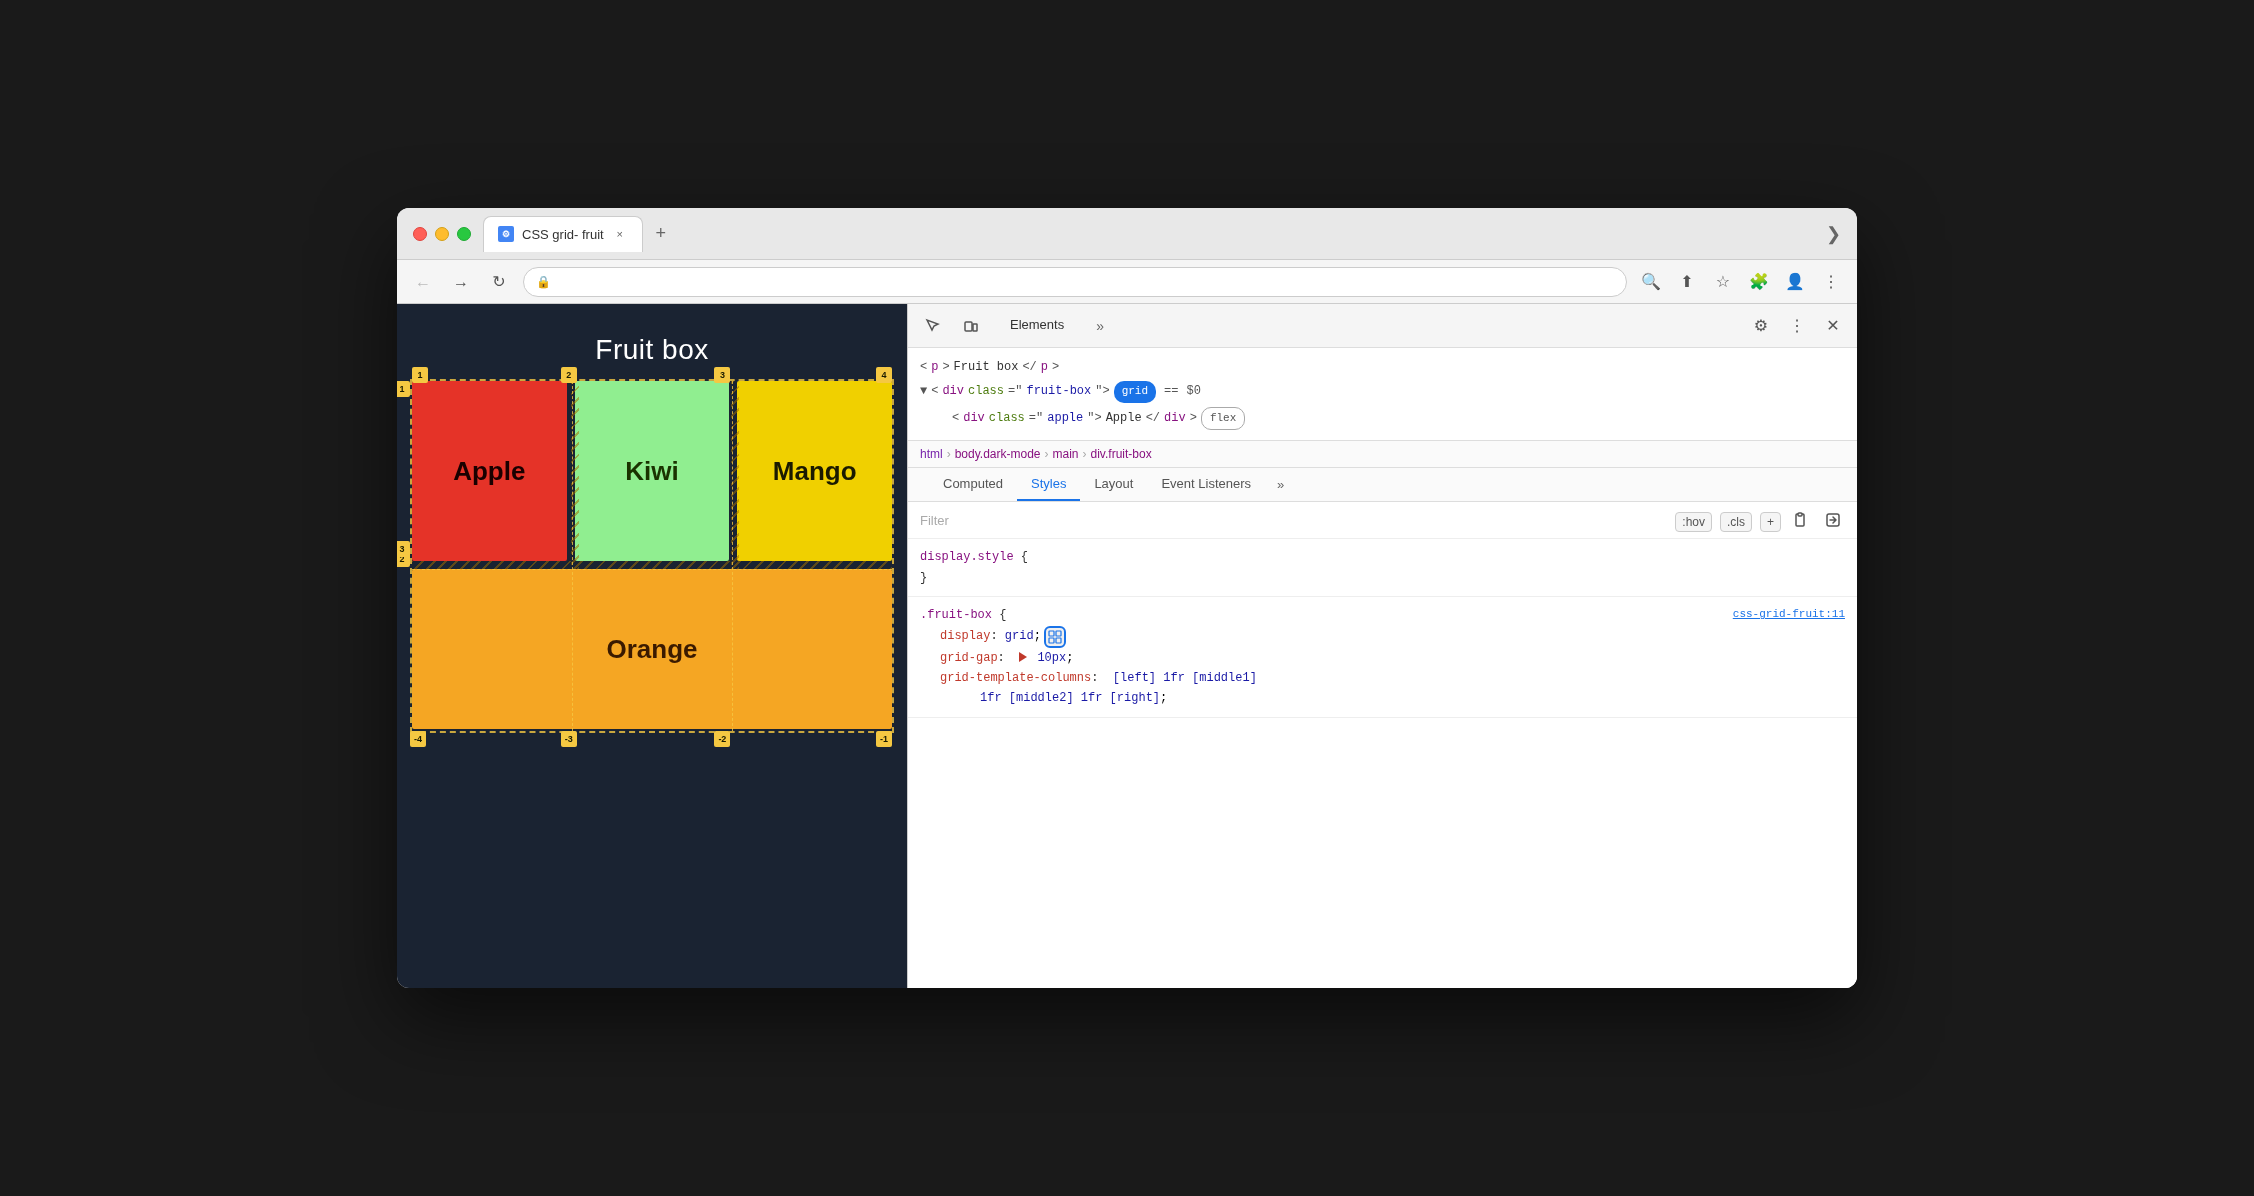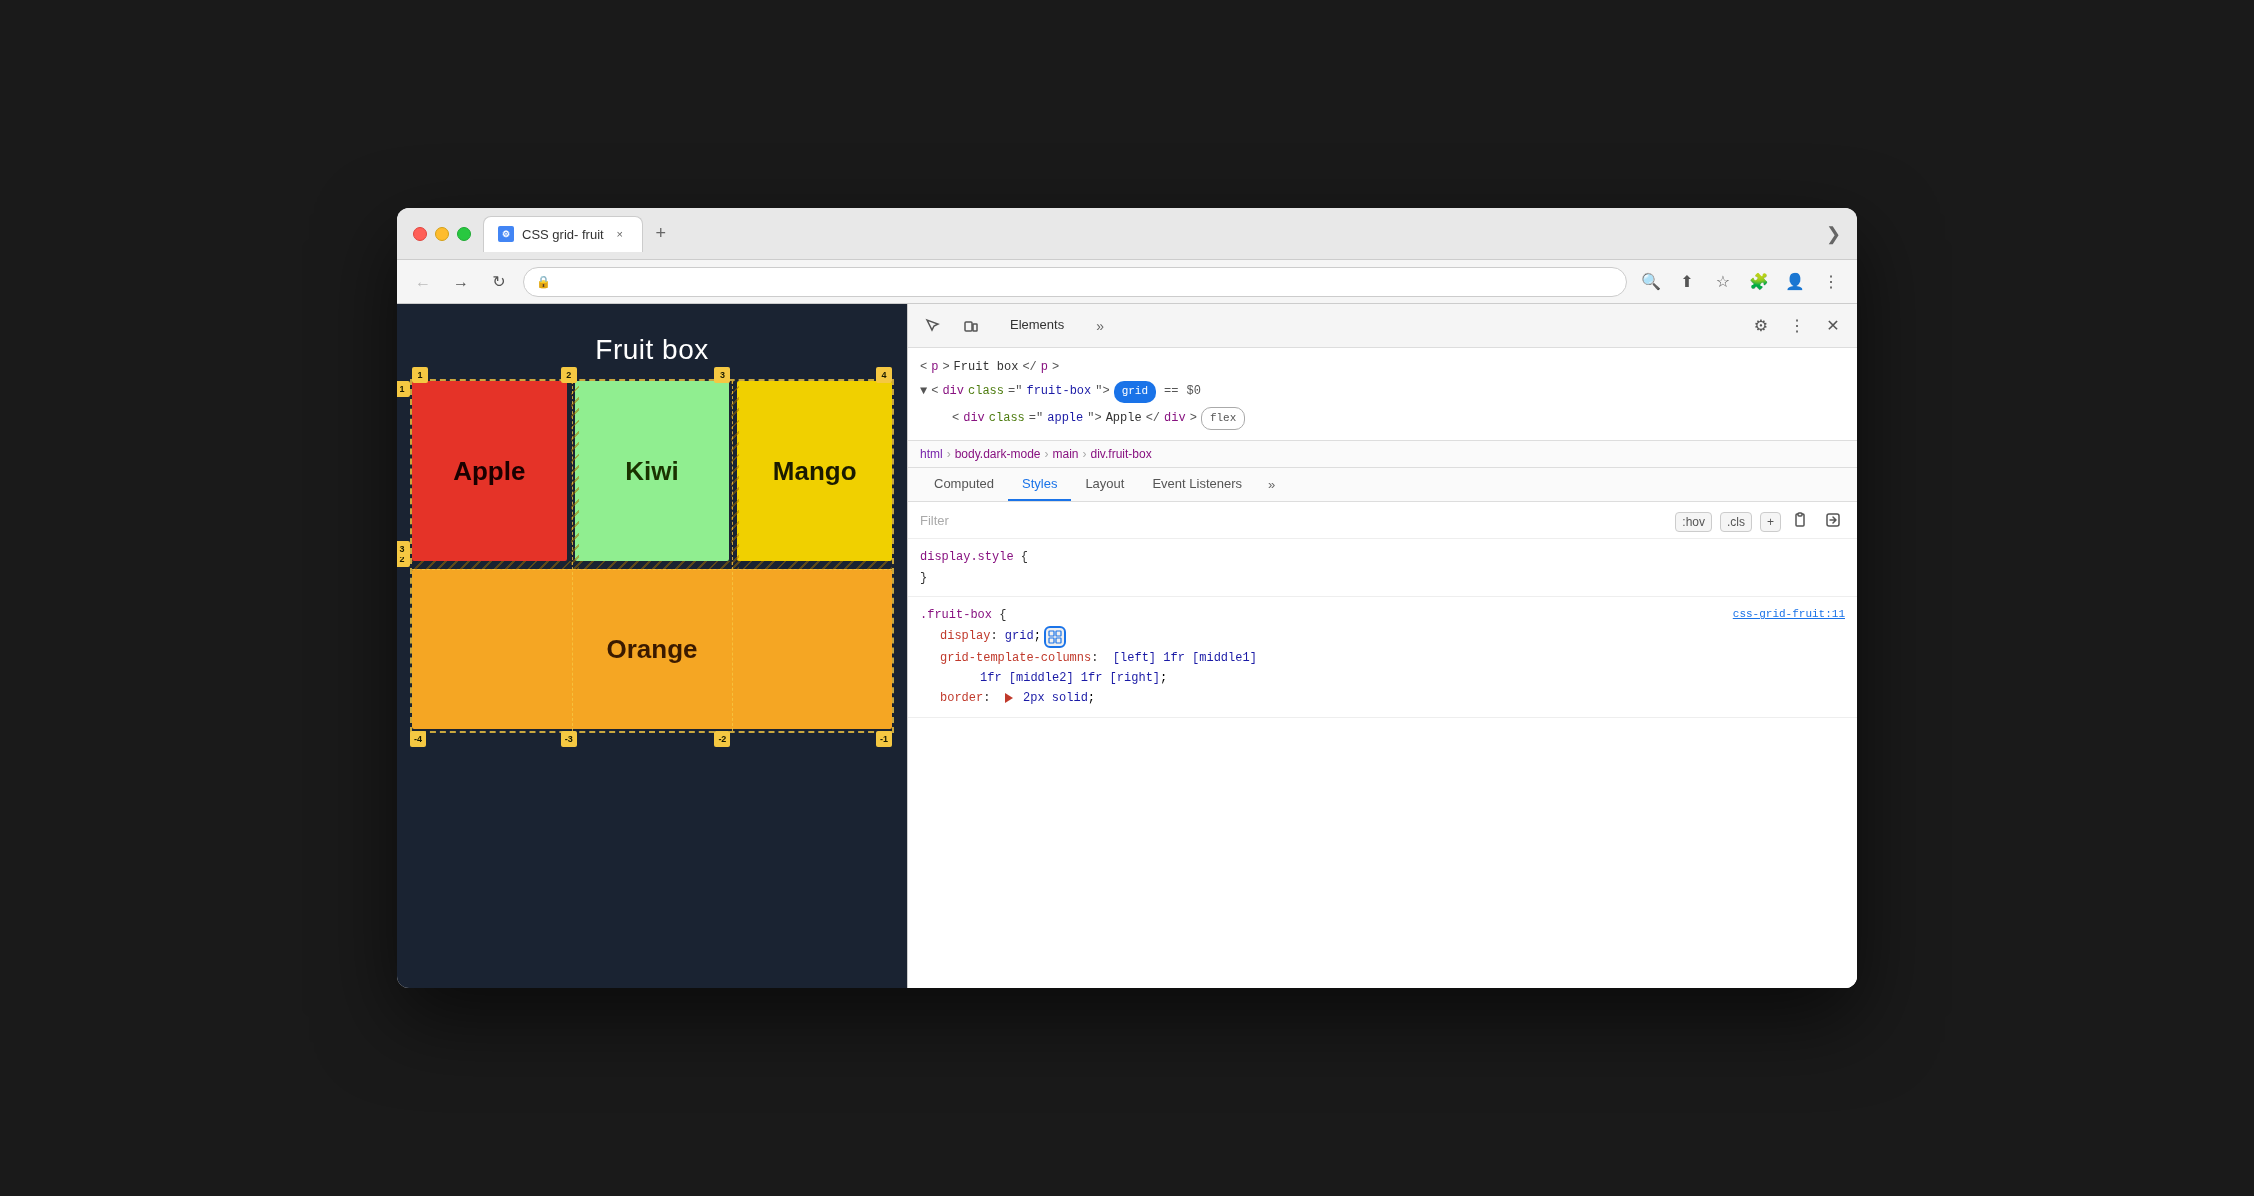--- a/index.html
+++ b/index.html
@@ -400,21 +400,21 @@
     .breadcrumb span { cursor: pointer; }
     .breadcrumb .sep { color: #aaa; }
     .breadcrumb .bc-tag { color: #881280; }
 
     
     .panel-tabs {
       display: flex;
       align-items: center;
       border-bottom: 1px solid #ddd;
       background: #fafafa;
-      padding: 0 12px;
+      padding: 0 21px;
     }
 
     .panel-tab {
       padding: 8px 14px;
       font-size: 13px;
       color: #555;
       cursor: pointer;
       border-bottom: 2px solid transparent;
       white-space: nowrap;
     }
@@ -802,33 +802,33 @@
             <span class="css-icon-btn">
               <svg width="14" height="14" viewBox="0 0 14 14" fill="none">
                 <rect x="1" y="1" width="5" height="5" rx="0.5" stroke="#1a73e8" stroke-width="1.2" fill="none"></rect>
                 <rect x="8" y="1" width="5" height="5" rx="0.5" stroke="#1a73e8" stroke-width="1.2" fill="none"></rect>
                 <rect x="1" y="8" width="5" height="5" rx="0.5" stroke="#1a73e8" stroke-width="1.2" fill="none"></rect>
                 <rect x="8" y="8" width="5" height="5" rx="0.5" stroke="#1a73e8" stroke-width="1.2" fill="none"></rect>
               </svg>
             </span>
           </div>
 
+          <div style="padding-left:20px;">
+            <span class="css-property">grid-gap</span><span style="color:#333;">:&nbsp;</span>
+            <span class="css-triangle"></span>
+            <span class="css-value">10px</span><span>;</span>
+          </div>
 
           <div style="padding-left:20px;">
             <span class="css-property">grid-template-columns</span><span style="color:#333;">:&nbsp;</span>
             <span class="css-value">[left] 1fr [middle1]</span>
           </div>
           <div style="padding-left:60px;">
             <span class="css-value">1fr [middle2] 1fr [right]</span><span>;</span>
           </div>
 
-          <div style="padding-left:20px;">
-            <span class="css-property">border</span><span style="color:#333;">:&nbsp;</span>
-            <span class="css-triangle"></span>
-            <span class="css-value">2px solid</span><span>;</span>
-          </div>
         </div>
 
       </div>
     </div>
 
   </div>
 </div>
 
 </body></html>

